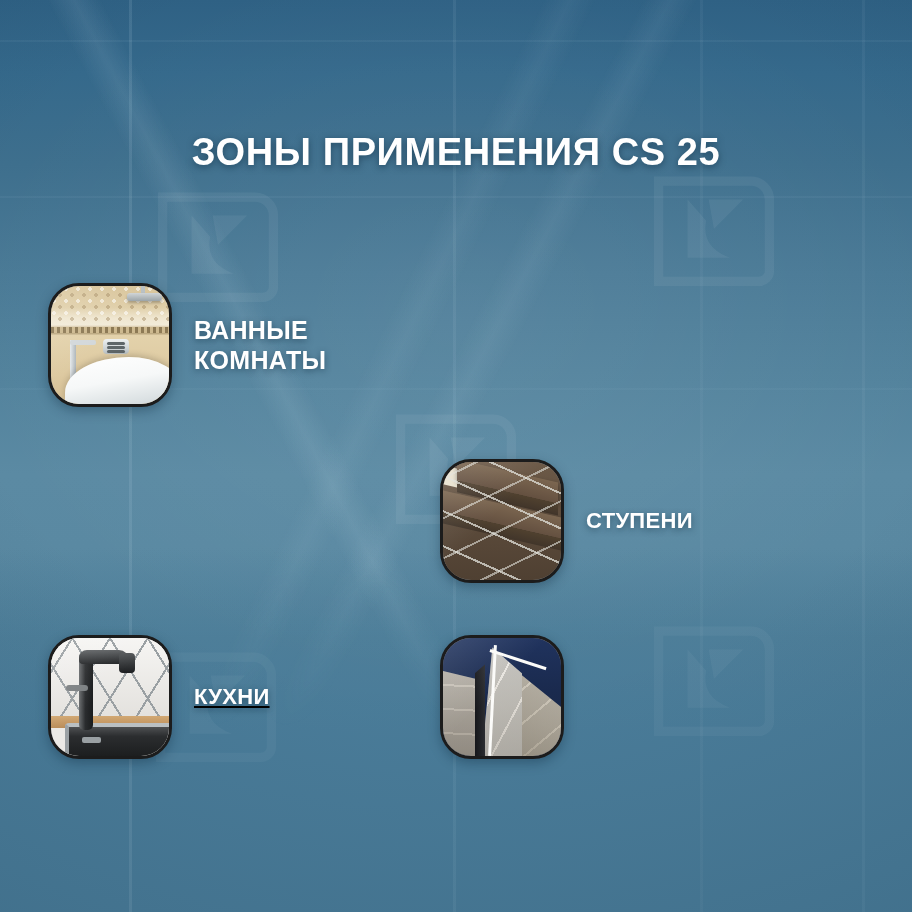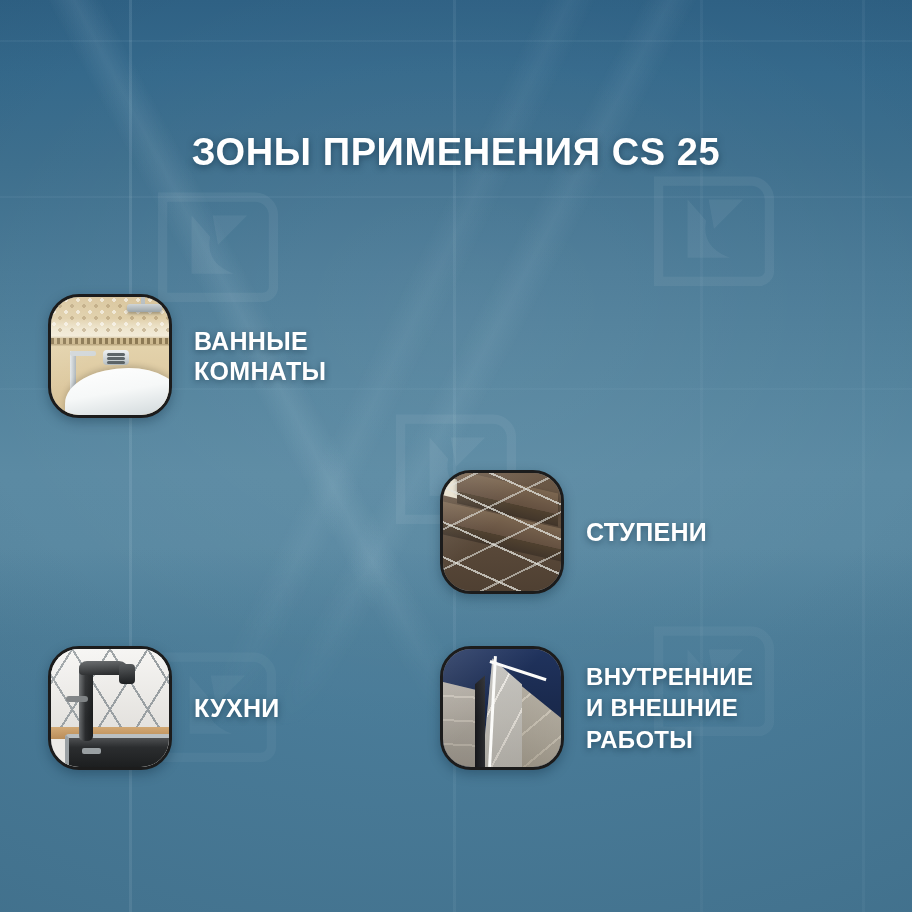--- a/index.html
+++ b/index.html
@@ -83,21 +83,21 @@
     font-size:38px;
     font-weight:bold;
     letter-spacing:.6px;
     text-shadow:0 2px 7px rgba(12,40,60,.55);
     white-space:nowrap;
   }
 
   
   #items{
     position:absolute;
-    left:0; top:268px; width:912px;
+    left:0; top:257px; width:912px;
   }
   .row{ position:relative; height:176px; }
   .item{
     position:absolute;
     display:flex;
     align-items:center;
     gap:0;
   }
   .col-left{ left:48px; }
   .col-right{ left:440px; }
@@ -115,21 +115,21 @@
   .thumb .scene{ position:absolute; inset:0; }
   .thumb .gloss{
     position:absolute; inset:0;
     background:linear-gradient(135deg, rgba(255,255,255,.14) 0%, rgba(255,255,255,0) 45%);
     pointer-events:none;
   }
 
   .label{
     margin-left:22px;
     color:#ffffff;
-    font-size:25px;
+    font-size:22px;
     font-weight:bold;
     line-height:1.22;
     letter-spacing:.3px;
     text-shadow:0 2px 6px rgba(12,40,60,.5);
     white-space:pre-line;
   }
   .label.two-line{ font-size:25px; }
   .item-vent .label{ font-size:24.5px; }
   .item-outer .label{ font-size:24px; line-height:1.3; }
 
@@ -337,21 +337,21 @@
         </div>
         <div class="gloss"></div>
       </div>
       <div class="label">СТУПЕНИ</div>
     </div>
 
   </div>
 
   <div class="row">
 
-    <div class="item col-left item-kitchen" style="top: 26px;">
+    <div class="item col-left item-kitchen" style="top: 26px; text-decoration: underline;">
       <div class="thumb">
         <div class="scene">
           <div class="k-wall"></div>
           <div class="k-diam"></div>
           <div class="k-counter"></div>
           <div class="k-sink"></div>
           <div class="k-sinkbadge"></div>
           <div class="k-tapbody"></div>
           <div class="k-taparm"></div>
           <div class="k-taphead"></div>
@@ -368,20 +368,17 @@
           <div class="o-sky"></div>
           <div class="o-face2"></div>
           <div class="o-face1"></div>
           <div class="o-leftwall"></div>
           <div class="o-darkedge"></div>
           <div class="o-edge o-e1"></div>
           <div class="o-edge o-e2"></div>
         </div>
         <div class="gloss"></div>
       </div>
-      <div class="label">ВНУТРЕННИЕ
-И ВНЕШНИЕ
-РАБОТЫ</div>
     </div>
 
   </div>
 
 </div>
 
 </body></html>

